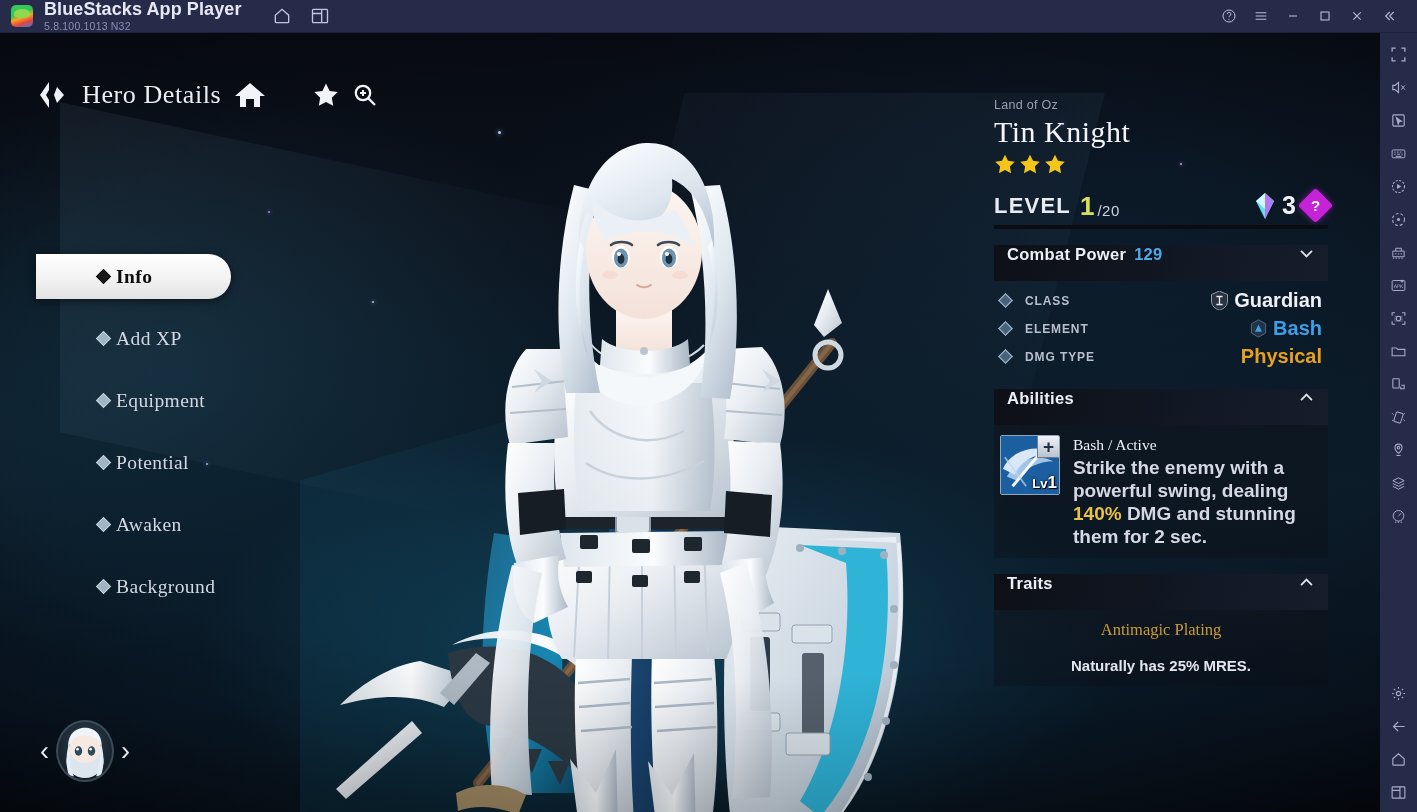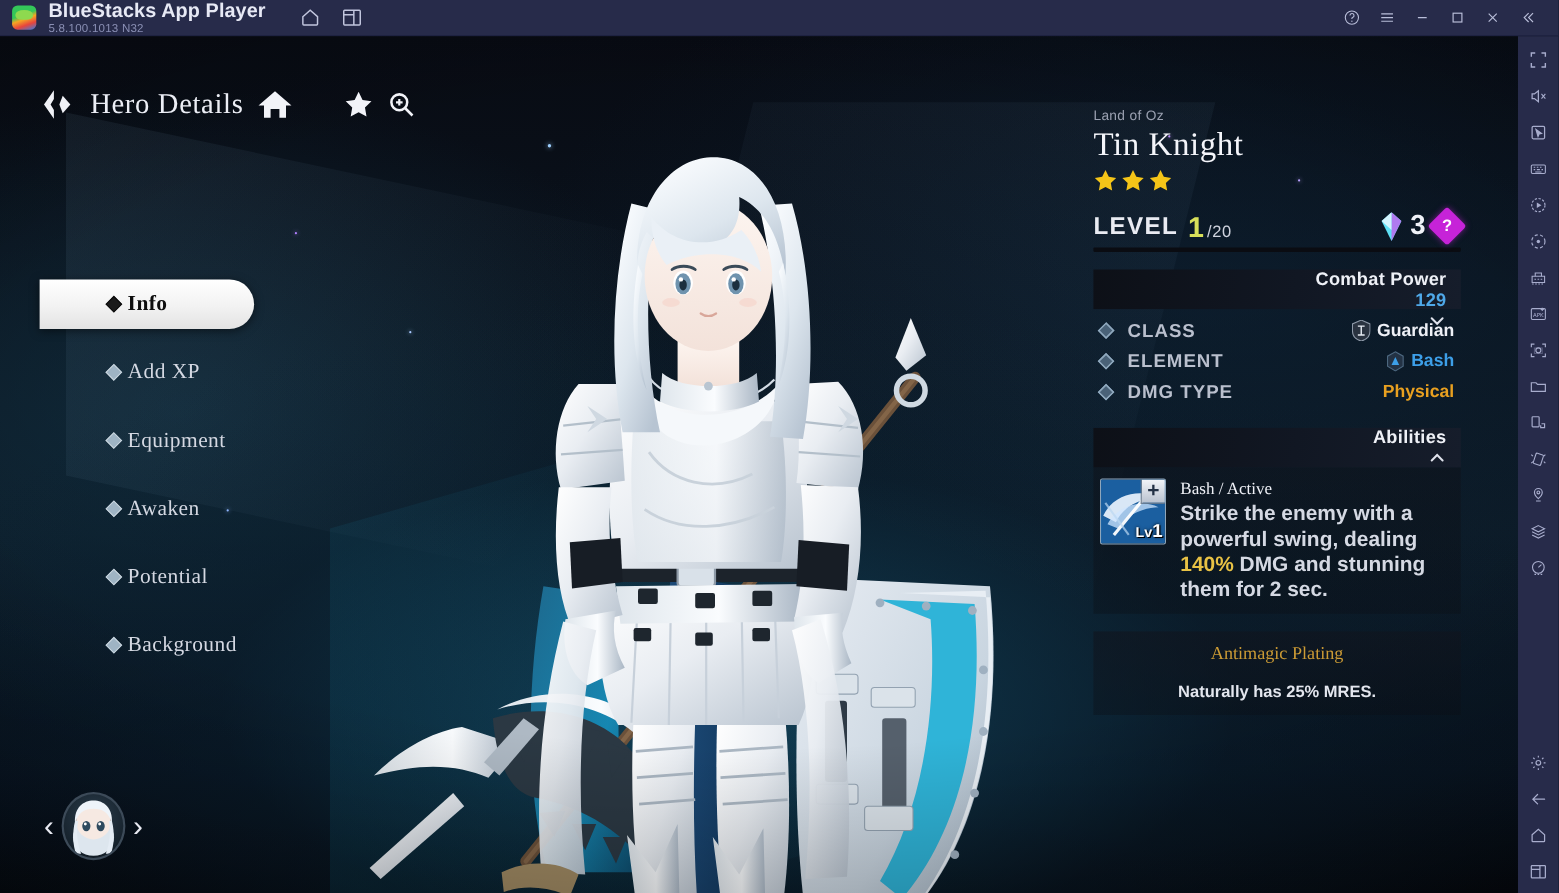--- a/index.html
+++ b/index.html
@@ -176,40 +176,39 @@
     box-shadow: 0 0 6px rgba(198,35,216,.55); cursor: pointer;
   }
   .help-badge span {
     transform: rotate(-45deg); color: #fff; font-size: 15px; font-weight: bold;
   }
   .div-bar { height: 4px; background: #0a0c12; margin-top: 6px; border-radius: 1px; }
 
   
   .card { margin-top: 16px; }
   .card-head {
-    height: 36px; display: flex; align-items: flex-end; padding: 0 13px;
+    height: 36px; display: flex; align-items: flex-start; padding: 0 13px;
     background: linear-gradient(100deg,#0d1017 0%,#111723 55%,#161d2b 100%);
     color: #eef0f6; font-size: 16.5px; font-weight: bold; letter-spacing: .3px;
     cursor: pointer;
-    flex-direction: column;
   }
   .card-head .chev { margin-left: auto; width: 17px; height: 17px; color: #dfe2ec; }
   .card-head .chev svg { display: block; width: 100%; height: 100%; }
   .cp-value { color: #4fa8e8; font-weight: bold; margin-left: 8px; }
 
   .stat-rows { padding: 6px 2px 2px 2px; }
   .stat-row { display: flex; align-items: center; height: 28px; padding: 0 4px; }
   .sr-diamond {
     width: 11px; height: 11px; background: #4a6278; transform: rotate(45deg);
     box-shadow: inset 0 0 0 1.5px #8fa8bd; flex: 0 0 auto;
   }
   .sr-key {
-    color: #b9bfcd; font-size: 17px; font-weight: bold; letter-spacing: .9px; margin-left: 14px;
-  }
-  .sr-val { margin-left: auto; display: flex; align-items: center; gap: 6px; font-size: 16px; font-weight: bold; }
+    color: #b9bfcd; font-size: 12px; font-weight: bold; letter-spacing: .9px; margin-left: 14px;
+  }
+  .sr-val { margin-left: auto; display: flex; align-items: center; gap: 6px; font-size: 20px; font-weight: bold; }
   .sr-ico-badge { width: 17px; height: 19px; flex: 0 0 auto; }
   .sr-ico-badge svg { display: block; width: 100%; height: 100%; }
 
   .ability-body {
     display: flex; padding: 10px 0 10px 6px; gap: 13px;
     background: linear-gradient(180deg, rgba(14,18,26,.55) 0%, rgba(10,13,19,.35) 100%);
   }
   .ab-icon {
     width: 60px; height: 60px; flex: 0 0 auto; position: relative;
     border: 1px solid #8fa6bb; border-radius: 2px; overflow: hidden;
@@ -525,25 +524,25 @@
     <div class="menu-item">
       <span class="mi-diamond"></span>
       <span class="mi-label">Add XP</span>
     </div>
     <div class="menu-item">
       <span class="mi-diamond"></span>
       <span class="mi-label">Equipment</span>
     </div>
     <div class="menu-item">
       <span class="mi-diamond"></span>
-      <span class="mi-label">Awaken</span>
+      <span class="mi-label">Potential</span>
     </div>
     <div class="menu-item">
       <span class="mi-diamond"></span>
-      <span class="mi-label">Potential</span>
+      <span class="mi-label">Awaken</span>
     </div>
     <div class="menu-item">
       <span class="mi-diamond"></span>
       <span class="mi-label">Background</span>
     </div>
   </div>
 
   <div class="char-switch">
     <div class="cs-arrow">‹</div>
     <div class="cs-portrait">
@@ -673,20 +672,28 @@
           <span class="ab-lv"><span>Lv</span><b>1</b></span>
         </div>
         <div class="ab-text">
           <div class="ab-title">Bash / Active</div>
           <div class="ab-desc"><span>Strike the enemy with a powerful swing, dealing </span><span class="ab-hl">140%</span><span> DMG and stunning them for 2 sec.</span></div>
         </div>
       </div>
     </div>
 
     <div class="card">
+      <div class="card-head">
+        <span>Traits</span>
+        <span class="chev">
+          <svg viewBox="0 0 24 24" fill="none" stroke="currentColor" stroke-width="2.6" stroke-linecap="round">
+              <path d="M5 15 L12 8 L19 15"></path>
+            </svg>
+        </span>
+      </div>
       <div class="trait-body">
         <div class="tr-name">Antimagic Plating</div>
         <div class="tr-desc">Naturally has 25% MRES.</div>
       </div>
     </div>
   </div>
 </div>
 
 <div class="sidebar-right">
   <div class="sr-ico">

